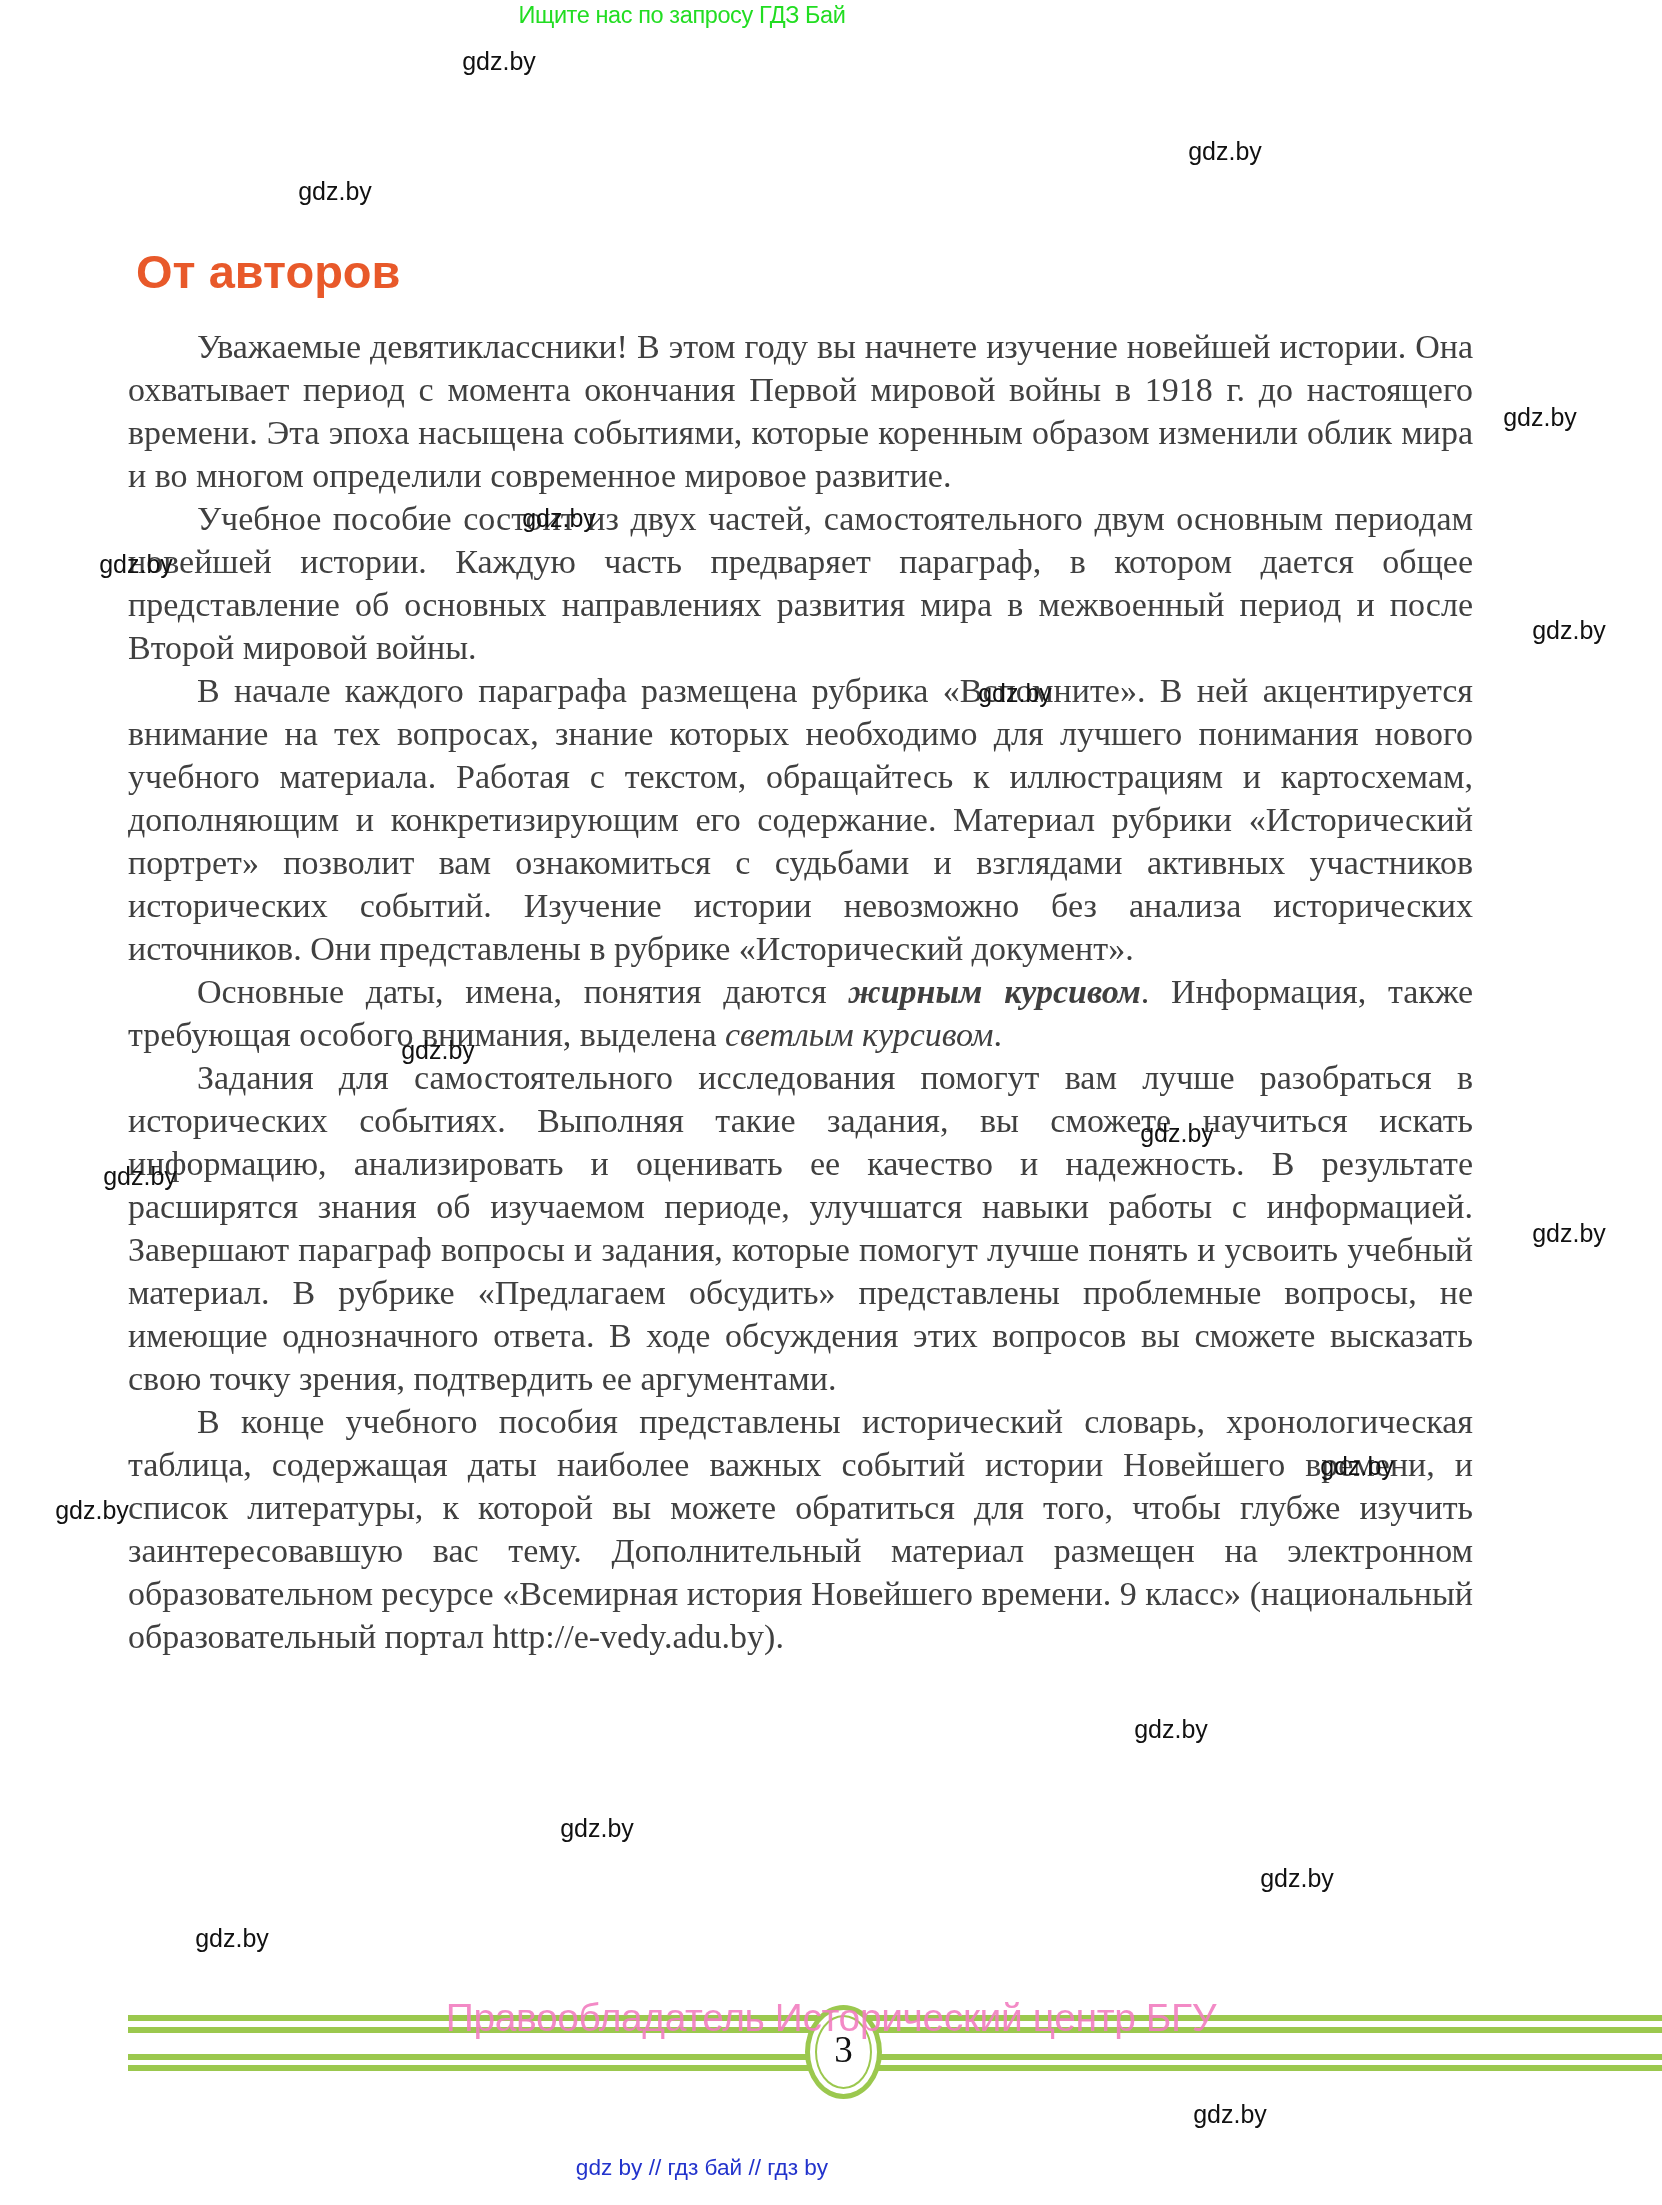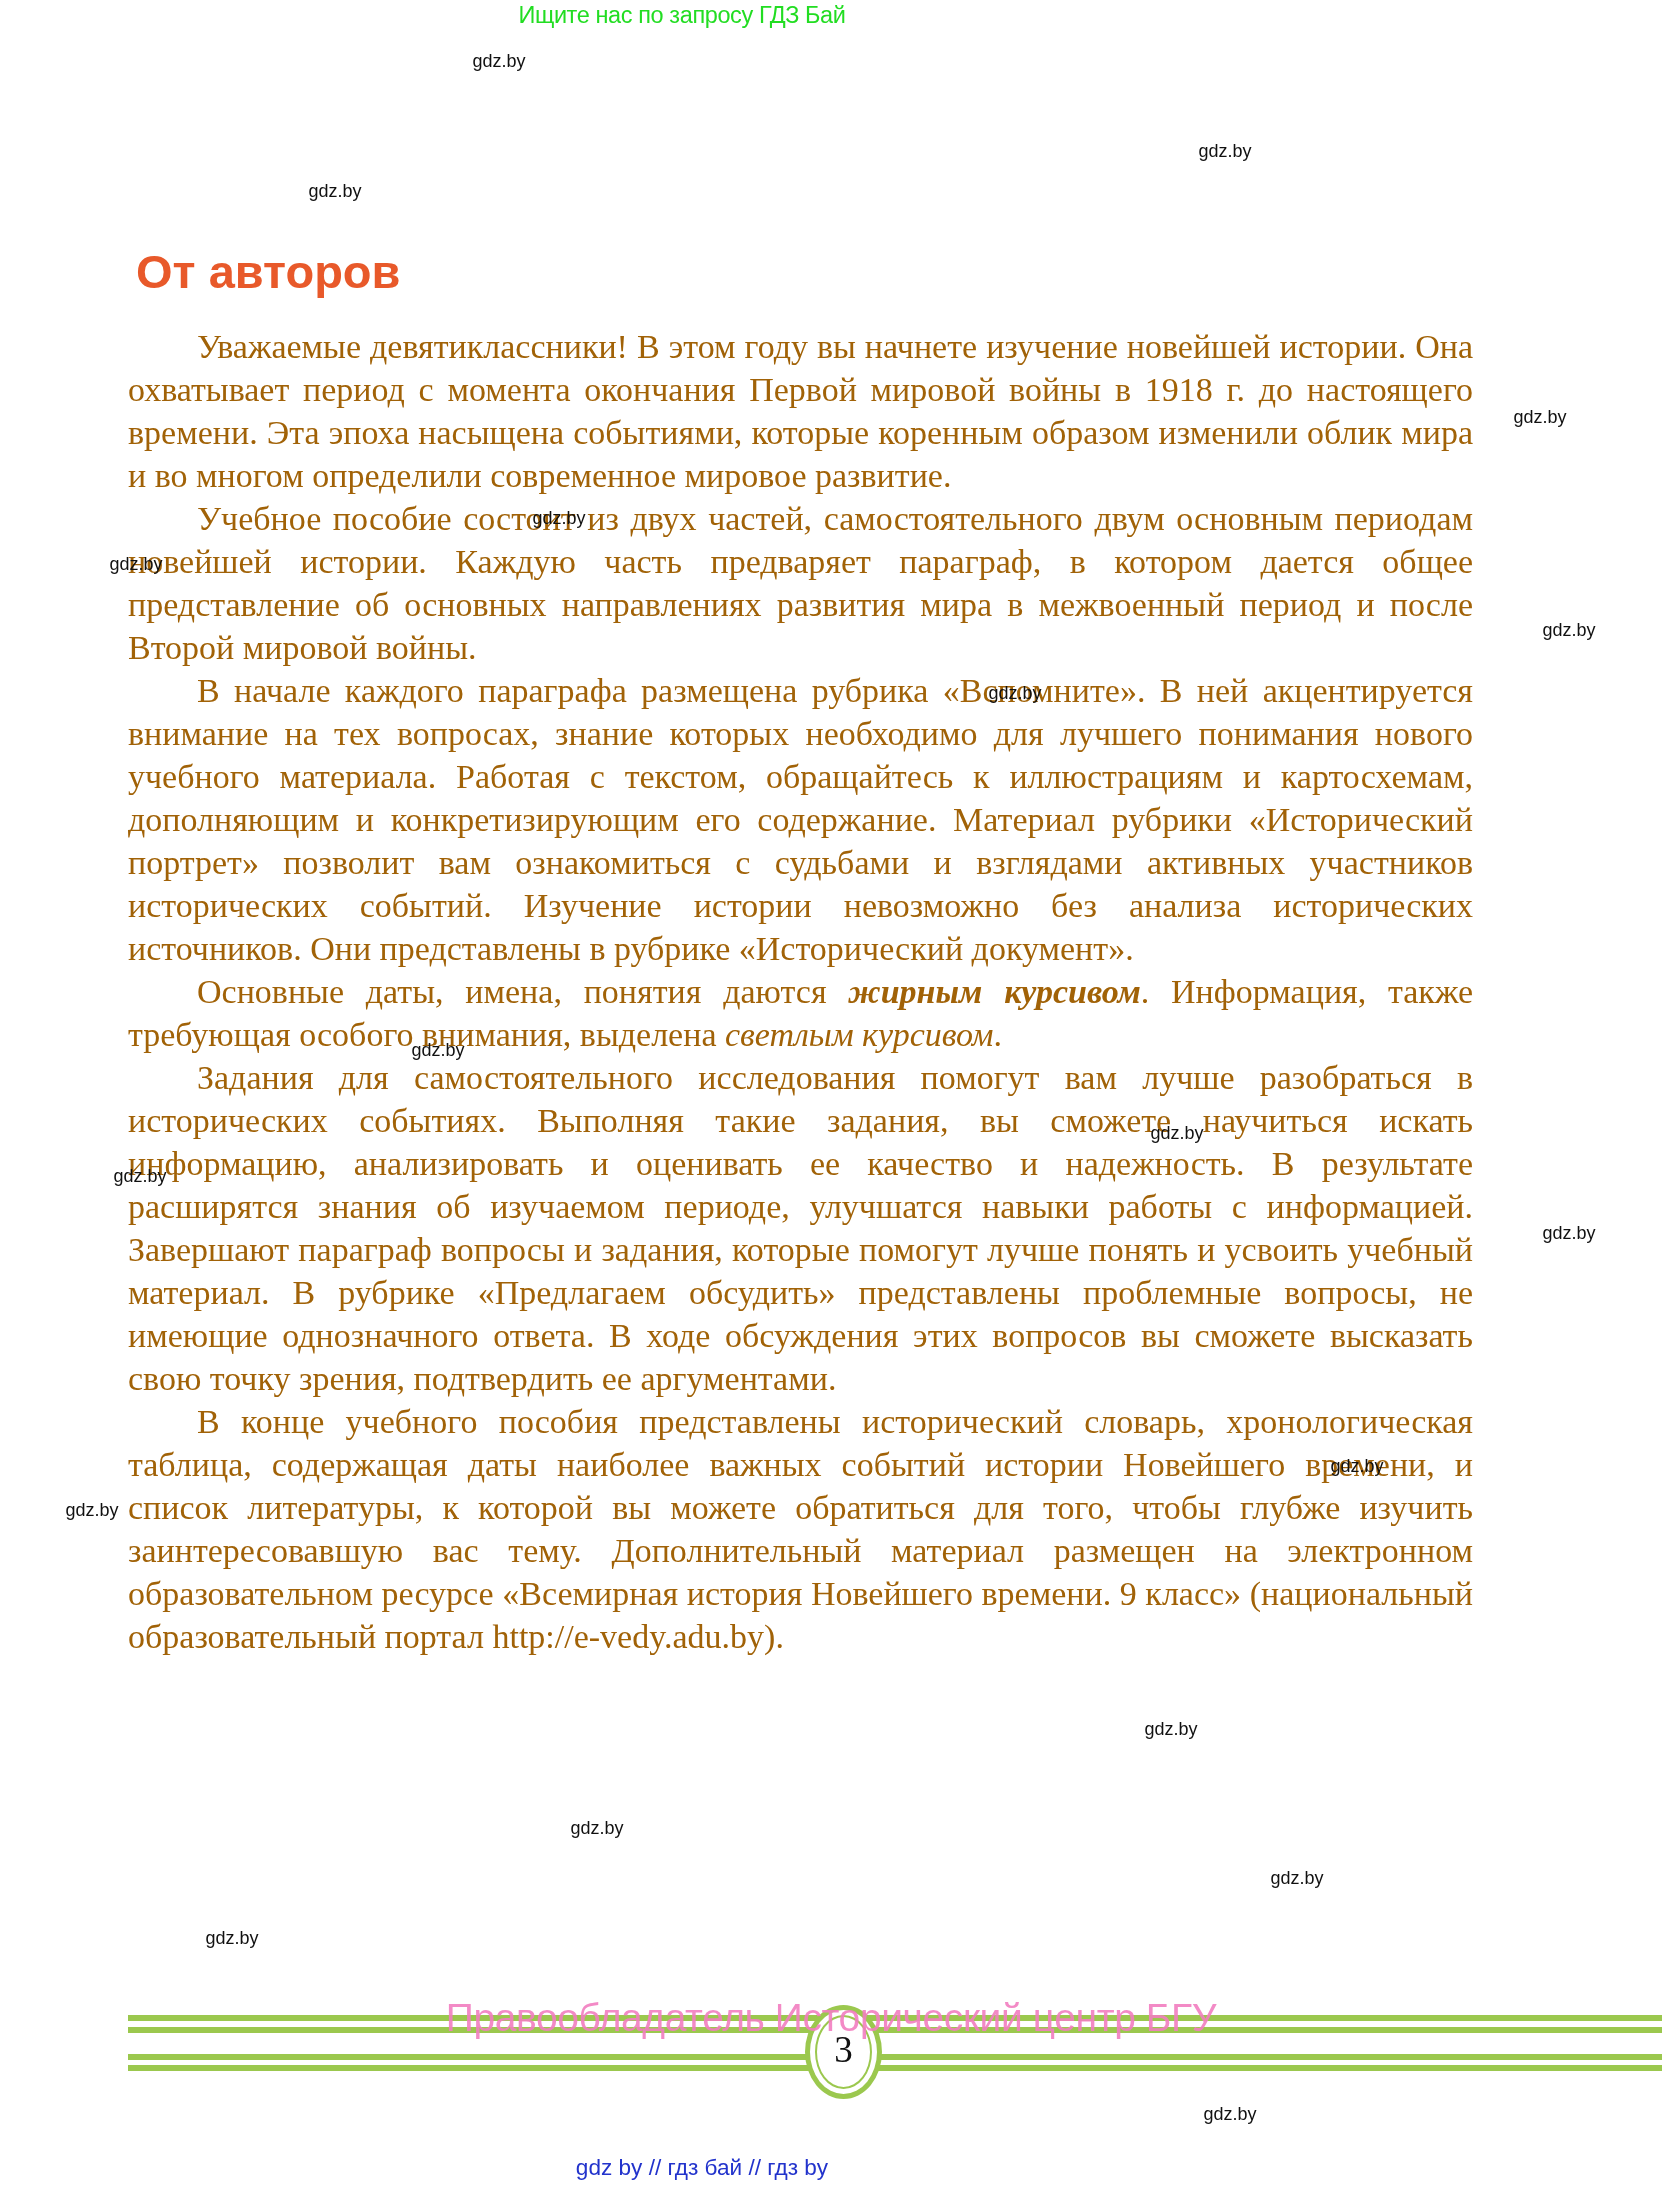--- a/index.html
+++ b/index.html
@@ -1,23 +1,23 @@
 <!DOCTYPE html>
 <html style="font-size:13.4px"><head>
 <meta charset="utf-8">
 <style>
   html, body { margin:0; padding:0; background:#ffffff; }
   body { width:1662px; height:2205px; position:relative; overflow:hidden; }
   .banner { position:absolute; top:1.7px; left:0; width:1364px; text-align:center;
     font-family:"Liberation Sans", sans-serif; font-size:23.5px; color:#22dd22; letter-spacing:-0.4px; }
-  .wm { position:absolute; font-family:"Liberation Sans", sans-serif; font-size:18px; color:#111; transform:translate(-50%,-50%); white-space:nowrap; }
+  .wm { position:absolute; font-family:"Liberation Sans", sans-serif; font-size:25px; color:#111; transform:translate(-50%,-50%); white-space:nowrap; }
   .title { position:absolute; left:128px; top:236px; font-family:"Liberation Sans", sans-serif;
     font-weight:bold; font-size:47px; color:#e8592a; margin:8px; }
   .body { position:absolute; left:128px; top:325px; width:1345px; font-family:"Liberation Serif", serif;
-    font-size:34px; line-height:43px; color:#a16207; text-align:justify; }
+    font-size:34px; line-height:43px; color:#404040; text-align:justify; }
   .body p { margin:0; text-indent:69px; }
   .body .bi { font-weight:bold; font-style:italic; }
   .body .li { font-style:italic; }
   .footer { position:absolute; left:128px; top:2015px; width:1534px; height:75px; }
   .line { position:absolute; left:0; width:100%; height:5.9px; background:#9bc84e; }
   .pagecircle { position:absolute; left:677px; top:-10px; width:77px; height:94px; border-radius:50%;
     border:5px solid #9bc84e; background:#fff; box-sizing:border-box; }
   .pagecircle-inner { position:absolute; left:5px; top:5px; right:5px; bottom:5px; border-radius:50%; border:2.5px solid #9bc84e; }
   .pagenum { position:absolute; left:0; right:0; top:18.4px; text-align:center; font-family:"Liberation Serif", serif; font-size:37px; color:#111; }
   .rights { position:absolute; left:0; width:1662px; top:1996px; text-align:center; font-family:"Liberation Sans", sans-serif;

